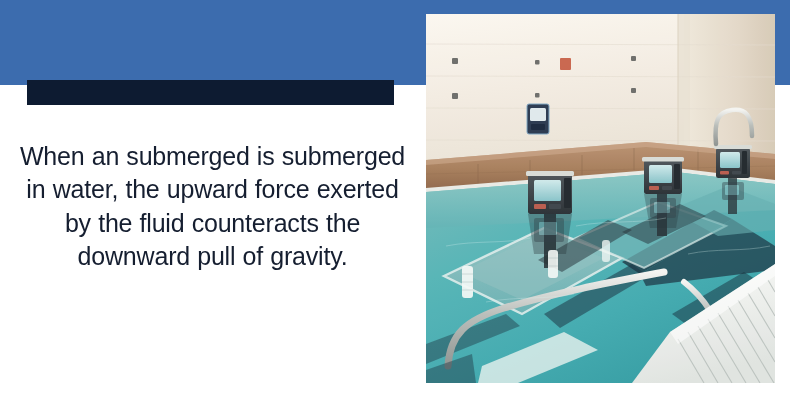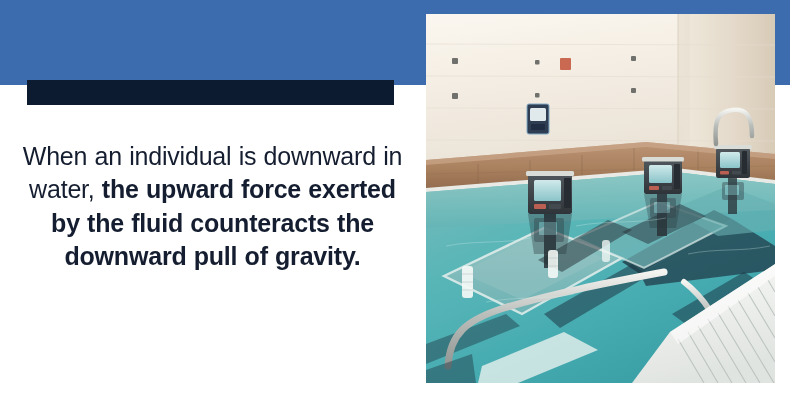--- a/index.html
+++ b/index.html
@@ -52,21 +52,21 @@
 
   .quote {
     color: #151e30;
     font-size: 25px;
     line-height: 1.33;
     font-weight: 400;
     letter-spacing: -0.2px;
     word-spacing: 0.5px;
   }
 
-  .quote .bold { font-weight: 700; }
+  .quote .bold { font-weight: 400; }
 
   
   .photo {
     position: absolute;
     left: 426px;
     top: 14px;
     width: 349px;
     height: 369px;
     overflow: hidden;
     background: #cfd8d6;
@@ -77,21 +77,21 @@
 </head>
 <body>
 
 <div class="card">
 
   <div class="blue-block"></div>
 
   <div class="navy-bar"></div>
 
   <div class="quote-wrap">
-    <p class="quote"><span>When an individual is downward in water, </span><span class="bold">the upward force exerted by the fluid counteracts the downward pull of gravity.</span></p>
+    <p class="quote"><span>When an submerged is submerged in water, </span><span class="bold">the upward force exerted by the fluid counteracts the downward pull of gravity.</span></p>
   </div>
 
   <div class="photo">
     <svg viewBox="0 0 349 369" preserveAspectRatio="xMidYMid slice" aria-hidden="true">
       <defs>
         <linearGradient id="wallG" x1="0" y1="0" x2="0.25" y2="1">
           <stop offset="0%" stop-color="#fbf7f0"></stop>
           <stop offset="45%" stop-color="#f3ece1"></stop>
           <stop offset="100%" stop-color="#e8dfd2"></stop>
         </linearGradient>

